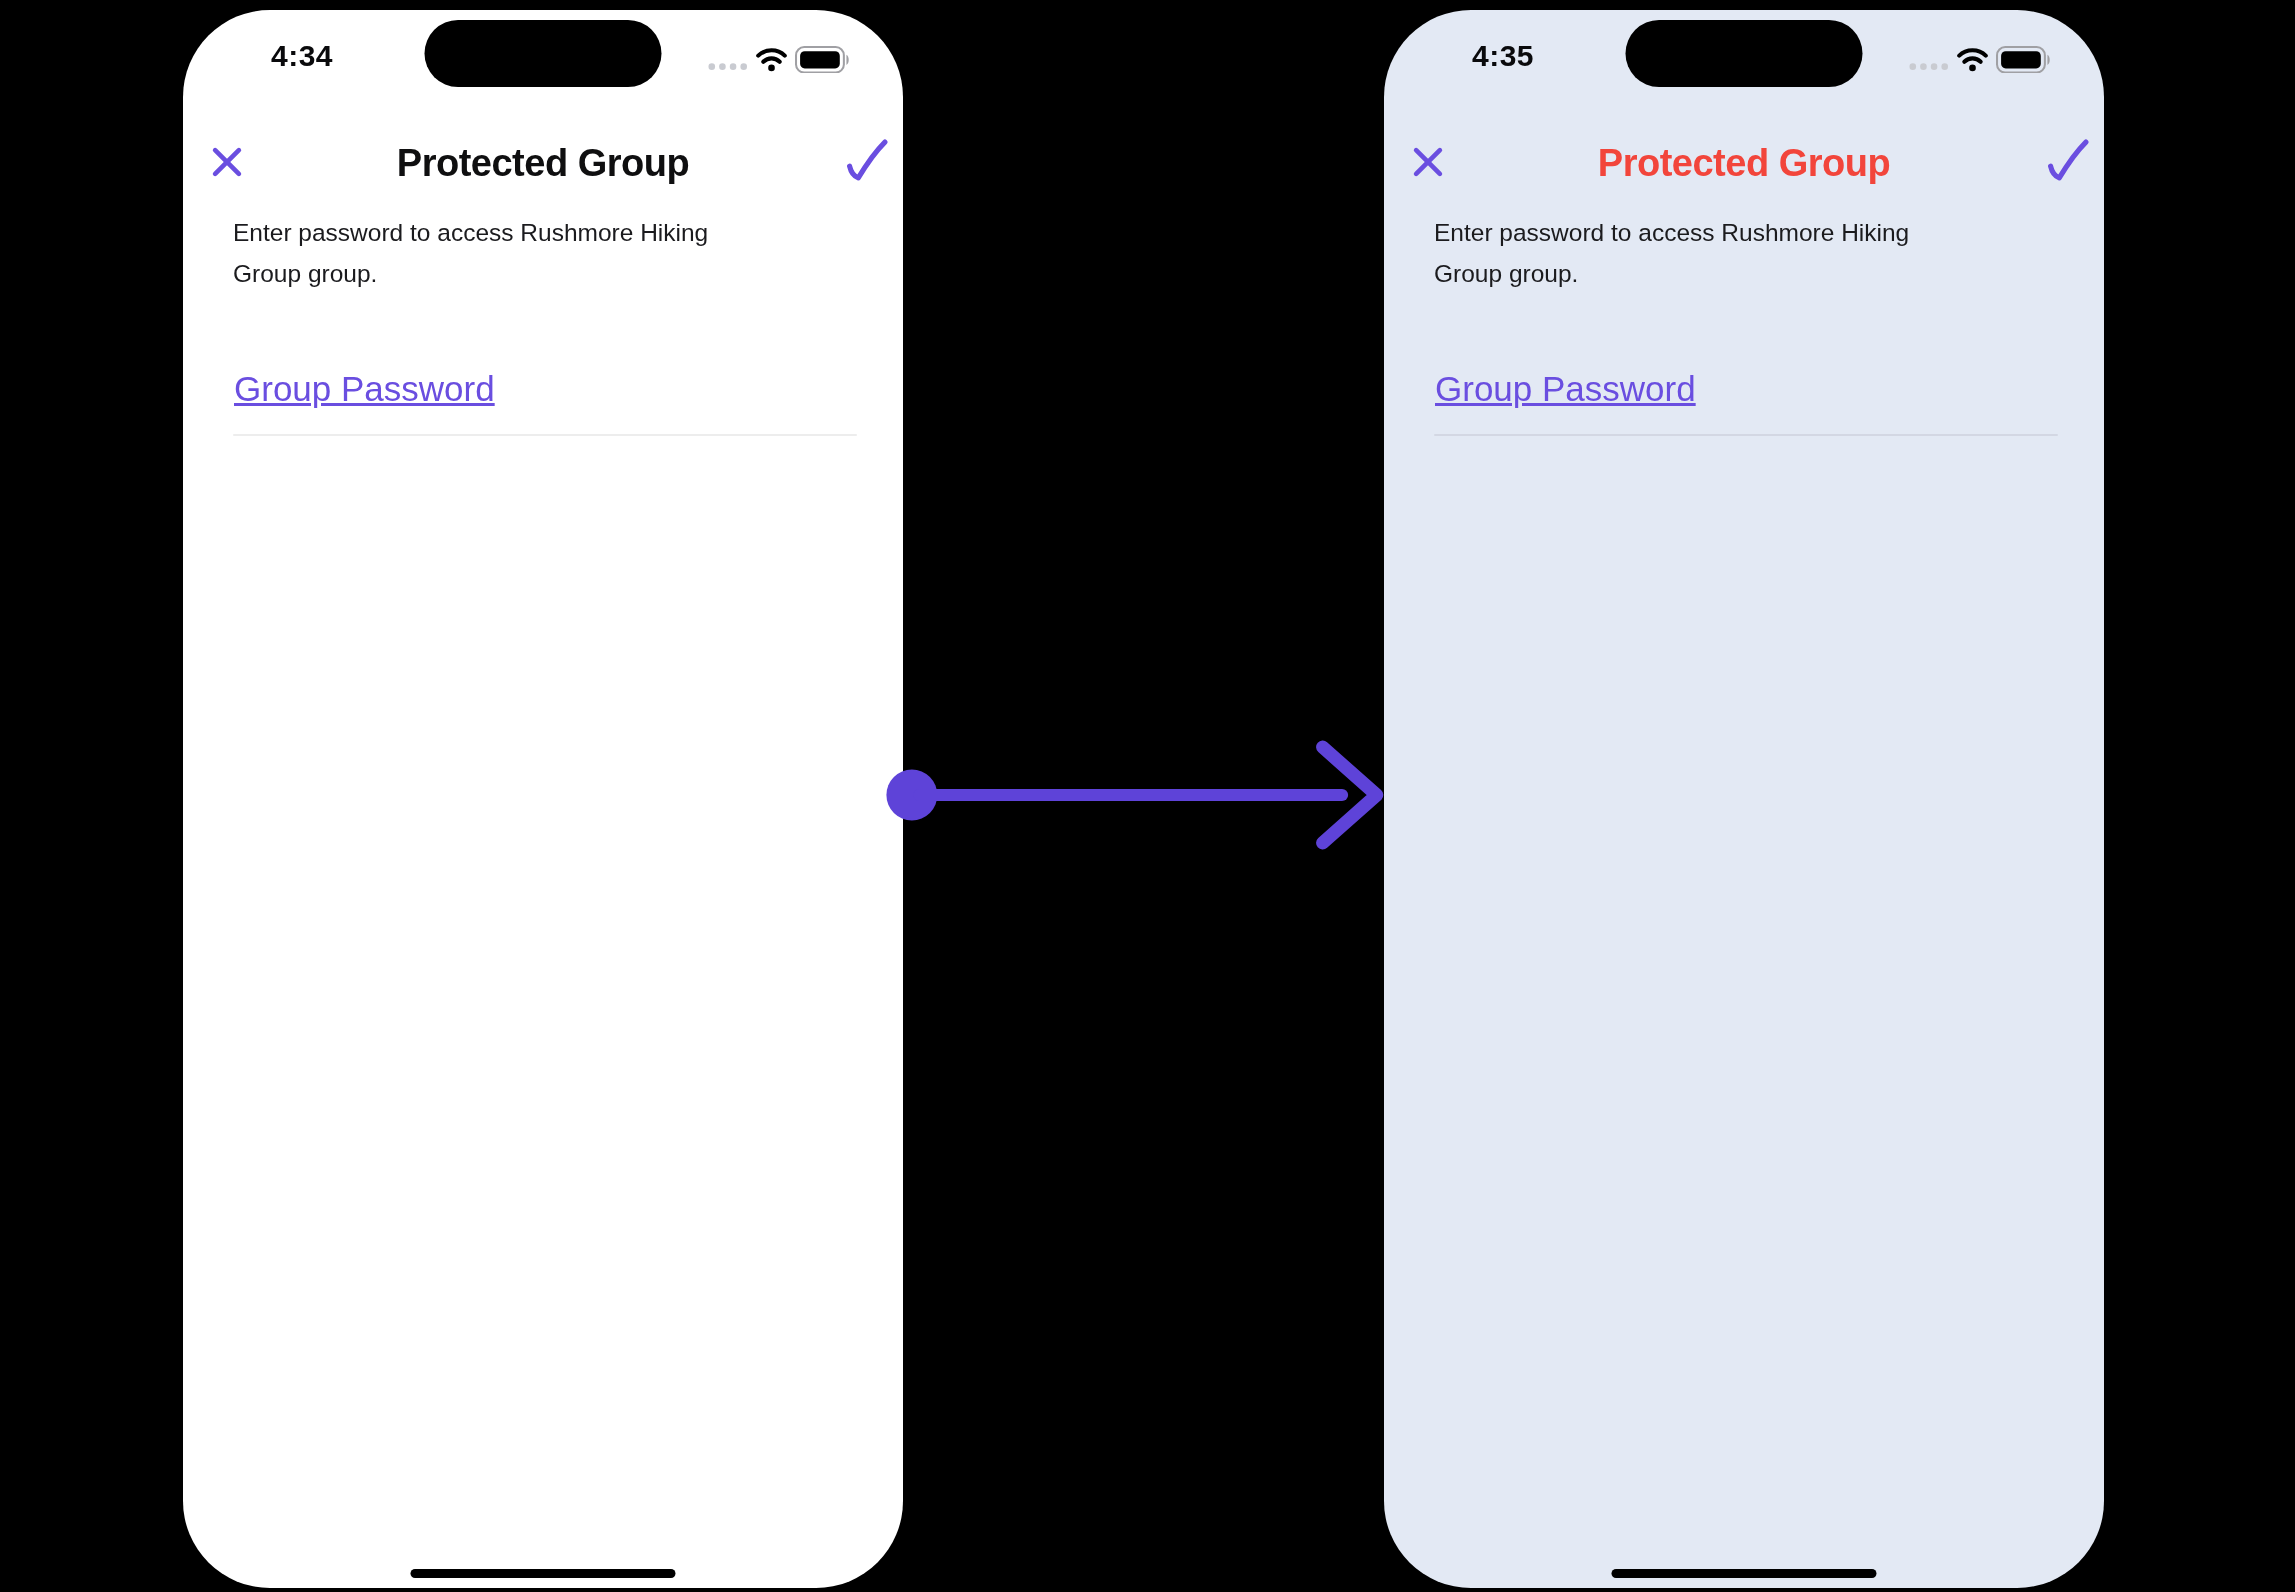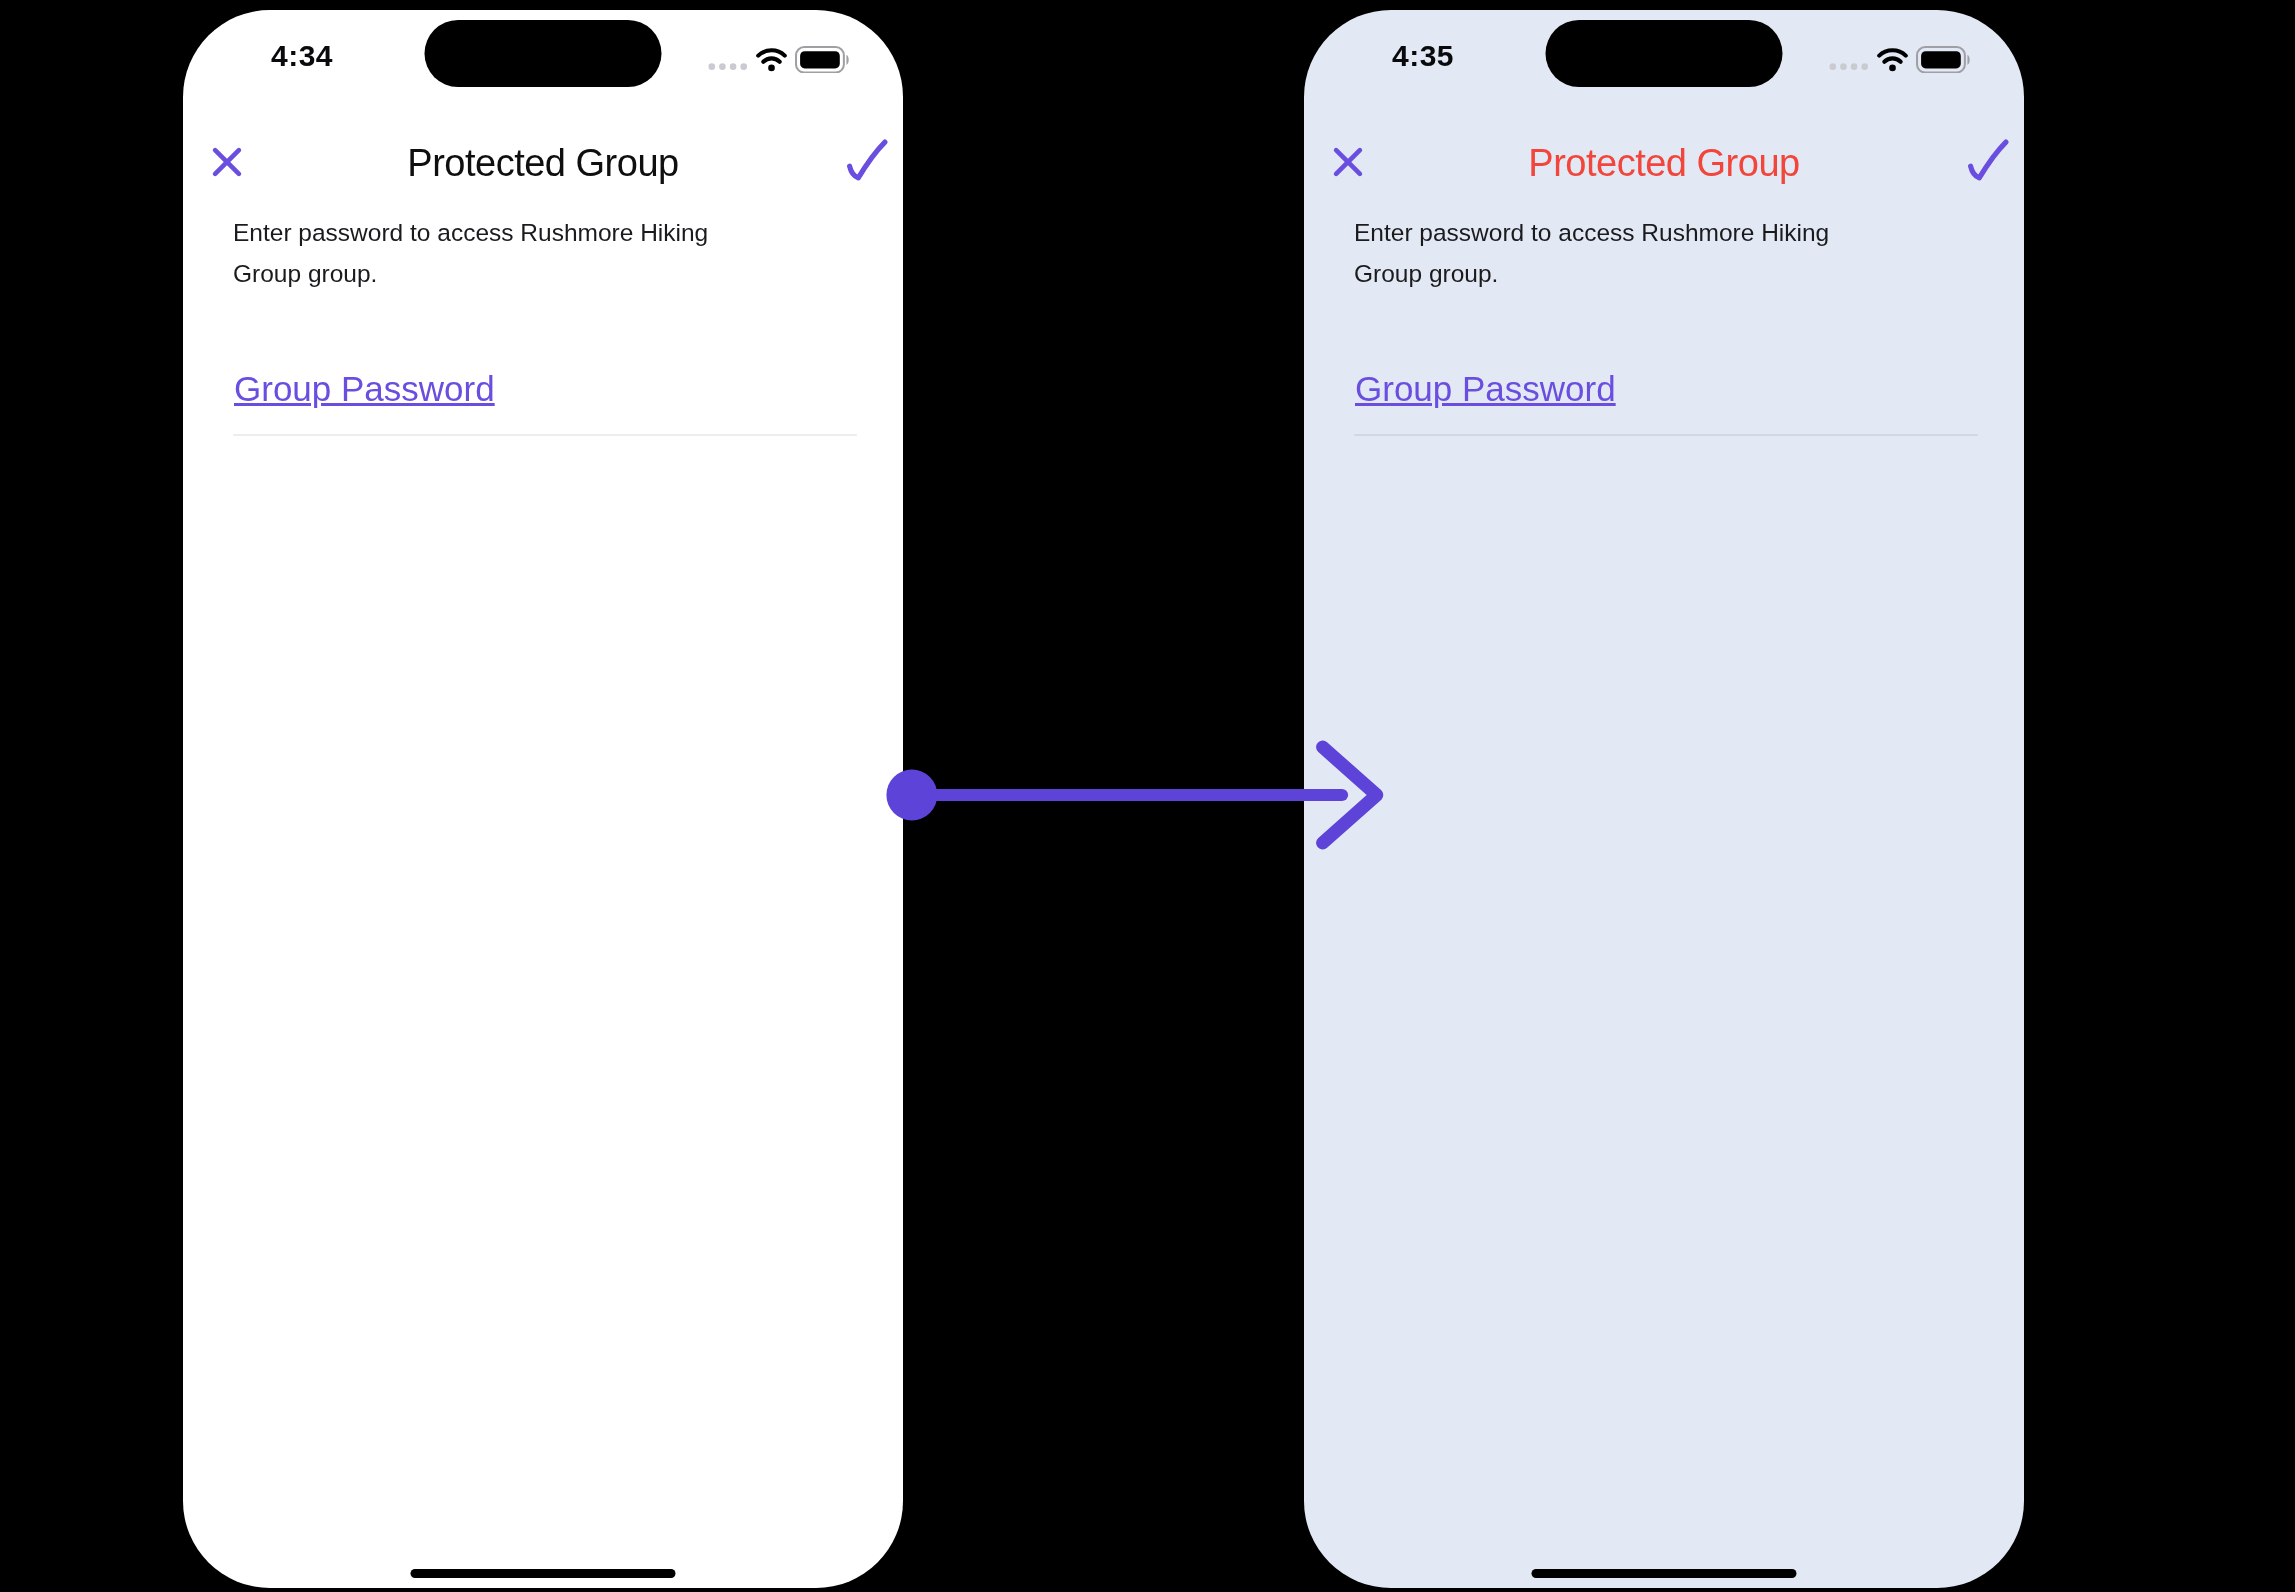--- a/index.html
+++ b/index.html
@@ -15,28 +15,28 @@
     --status-gray:#C9CBD1;
     --battery-gray:#A0A0A4;
   }
   *{margin:0;padding:0;box-sizing:border-box;}
   html,body{width:2295px;height:1593px;background:var(--page-bg);}
   body{font-family:"Liberation Sans","DejaVu Sans",sans-serif;}
   .stage{position:relative;width:2295px;height:1593px;background:var(--page-bg);overflow:hidden;border-radius:16px;}
 
   .phone{position:absolute;top:10.2px;width:720px;height:1578px;border-radius:87px;overflow:hidden;}
   .phone-left{left:183px;background:var(--left-bg);}
-  .phone-right{left:1304px;background:var(--right-bg);}
+  .phone-right{left:1384px;background:var(--right-bg);}
 
   .island{position:absolute;top:10.2px;left:50%;transform:translateX(-50%);width:237px;height:67px;border-radius:36px;background:#000;}
   .time{position:absolute;top:29px;left:88px;font-size:30px;font-weight:700;letter-spacing:0.5px;color:#0A0A0C;}
   .status-icons{position:absolute;top:31px;right:52px;height:37px;display:flex;align-items:center;gap:8.2px;}
   .cell-dots{transform:translateY(7.1px);}
   .nav-close{position:absolute;left:28px;top:136px;background:none;border:0;cursor:pointer;line-height:0;}
-  .nav-title{position:absolute;left:0;right:0;top:132px;text-align:center;font-size:38px;font-weight:400;letter-spacing:-0.5px;color:#0F0F10;}
+  .nav-title{position:absolute;left:0;right:0;top:132px;text-align:center;font-size:38px;font-weight:700;letter-spacing:-0.5px;color:#0F0F10;}
   .nav-confirm{position:absolute;right:15.3px;top:129px;background:none;border:0;cursor:pointer;line-height:0;}
   .descr{position:absolute;left:50px;top:202px;width:510px;font-size:24.5px;line-height:41px;color:var(--text-dark);}
   .field{position:absolute;left:50px;top:352px;width:624px;height:74px;}
   .field-label{position:absolute;left:1px;top:7.1px;font-size:35px;color:var(--accent-purple);text-decoration:underline;}
   .field-underline{position:absolute;left:0;bottom:0;width:624px;height:2.6px;border-radius:1.5px;}
   .phone-left .field-underline{background:var(--underline-left);}
   .phone-right .field-underline{background:var(--underline-right);}
   .home{position:absolute;bottom:10.2px;left:50%;transform:translateX(-50%);width:265px;height:9.2px;border-radius:5.1px;background:#000;}
 
   .arrow{position:absolute;left:883px;top:739px;}

